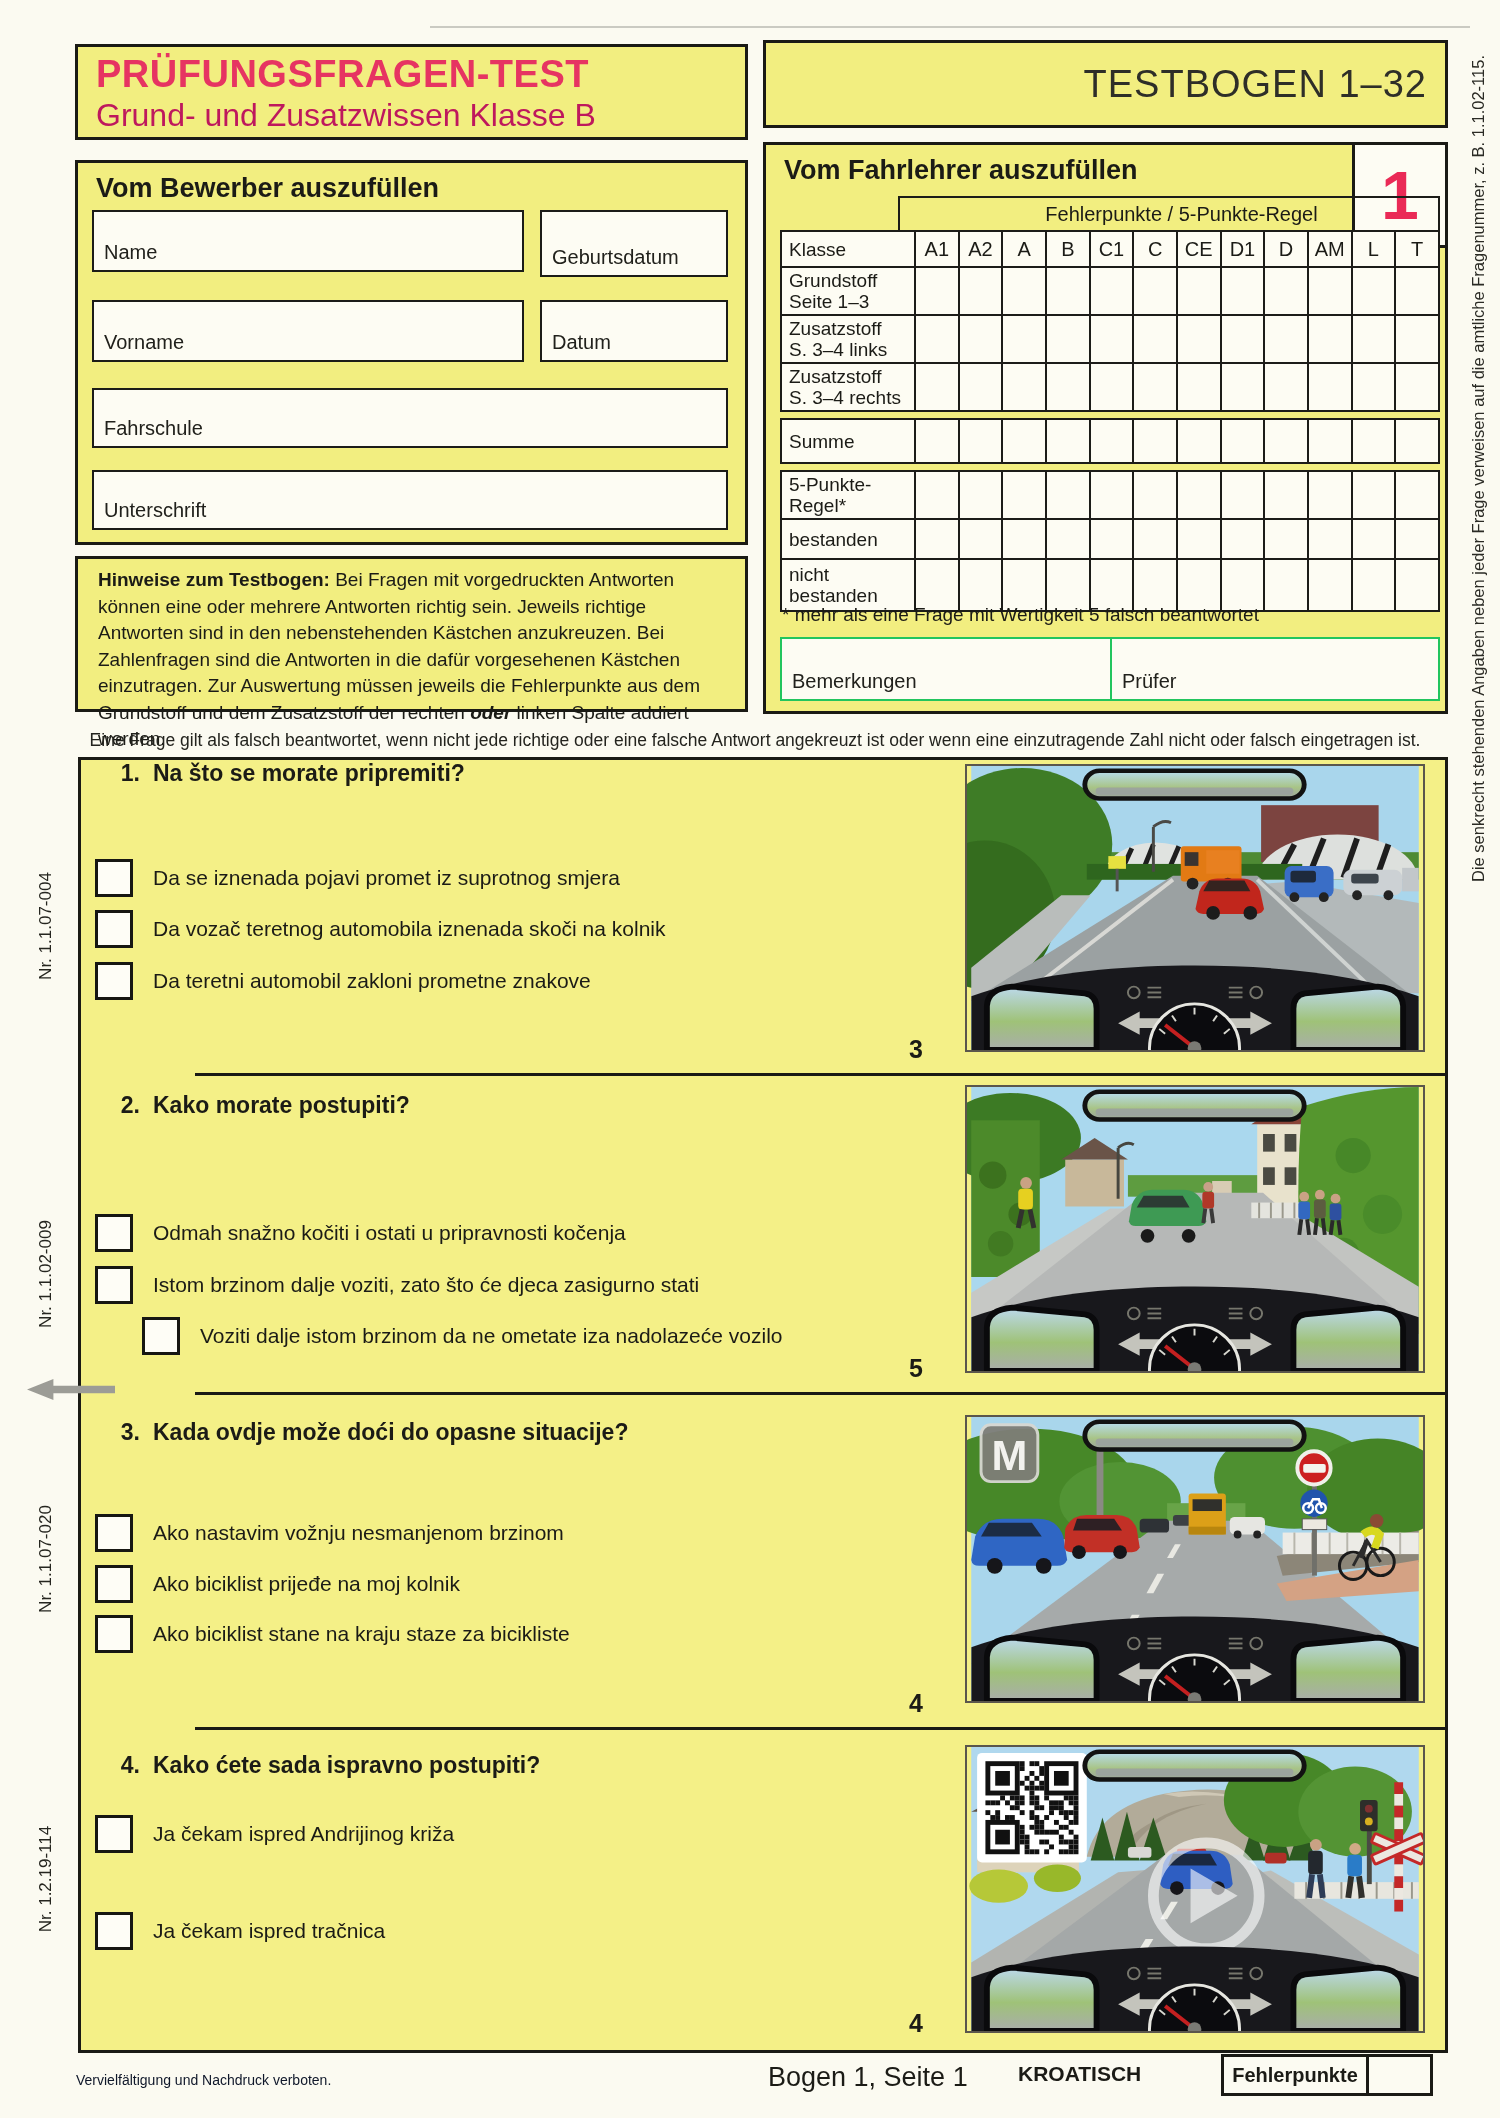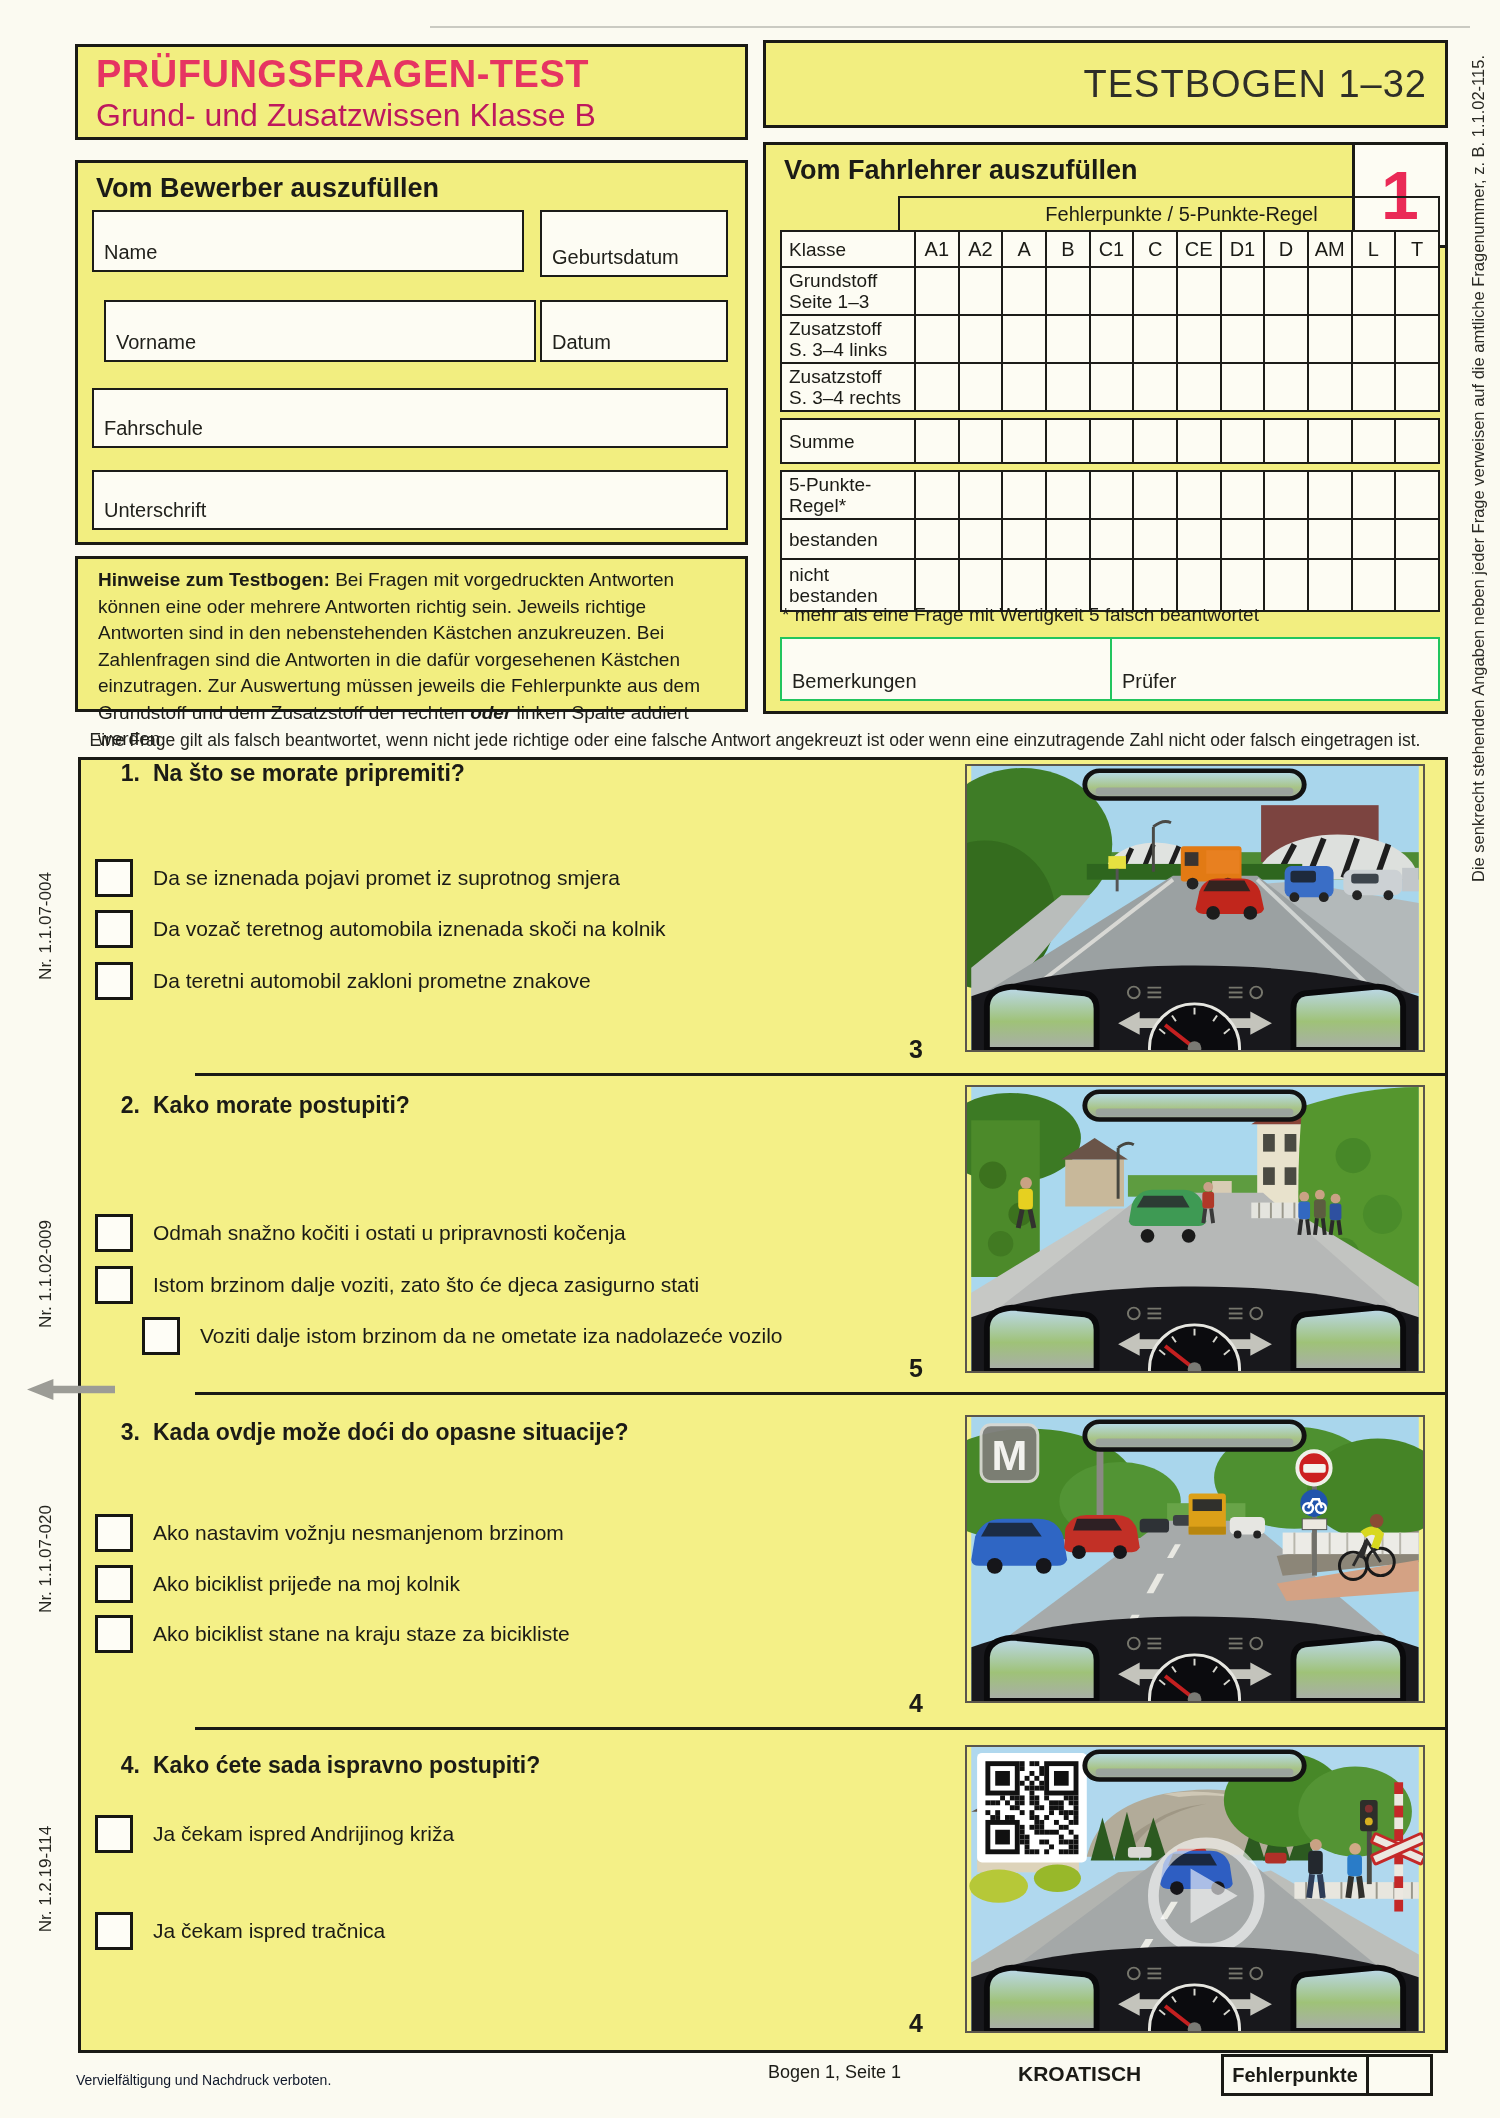--- a/index.html
+++ b/index.html
@@ -37,21 +37,21 @@
   .points{position:absolute;left:815px;bottom:12px;width:40px;text-align:center;font-size:25px;font-weight:bold;}
   .photo{position:absolute;left:884px;width:460px;height:288px;border:2px solid #5a564c;box-sizing:border-box;}
   .photo svg{display:block;width:100%;height:100%;}
   .v-label{position:absolute;width:220px;text-align:center;transform:rotate(-90deg);
            font-size:17px;color:#25251f;white-space:nowrap;}
   .side-note{position:absolute;left:1038px;top:459px;width:880px;text-align:center;transform:rotate(-90deg);
              font-size:16.5px;color:#2a2a24;white-space:nowrap;}
   .print-arrow{position:absolute;left:27px;top:1379px;width:88px;height:21px;background:#9c9c96;
                clip-path:polygon(0 50%,30% 0,30% 32%,100% 32%,100% 68%,30% 68%,30% 100%);}
   .footer-small{position:absolute;left:76px;top:2072px;font-size:14px;color:#0f172a;}
-  .footer-bogen{position:absolute;left:768px;top:2062px;font-size:18px;}
+  .footer-bogen{position:absolute;left:768px;top:2062px;font-size:27px;}
   .footer-lang{position:absolute;left:1018px;top:2062px;font-size:21px;font-weight:bold;}
   .fp-box{position:absolute;left:1221px;top:2054px;width:212px;height:42px;border:3px solid #1a1a15;
           background:#fcfbf2;box-sizing:border-box;display:flex;}
   .fp-label{width:145px;border-right:3px solid #1a1a15;box-sizing:border-box;text-align:center;
             font-size:20px;font-weight:bold;line-height:36px;}
   .fp-cell{flex:1;}
   .scan-line{position:absolute;left:430px;right:30px;top:26px;height:2px;background:#cacac2;}
 </style>
 </head>
 <body>
@@ -111,21 +111,21 @@
   </div>
 
   <div class="box" style="left:75px;top:160px;width:673px;height:385px;">
     <div class="sec-title">Vom Bewerber auszufüllen</div>
     <div class="white-field" style="left:14px;top:47px;width:432px;height:62px;">
       <span class="field-label">Name</span>
     </div>
     <div class="white-field" style="left:462px;top:47px;width:188px;height:67px;">
       <span class="field-label">Geburtsdatum</span>
     </div>
-    <div class="white-field" style="left:26px;top:137px;width:432px;height:62px;padding-left:37px;">
+    <div class="white-field" style="left:14px;top:137px;width:432px;height:62px;padding-left:37px;">
       <span class="field-label">Vorname</span>
     </div>
     <div class="white-field" style="left:462px;top:137px;width:188px;height:62px;">
       <span class="field-label">Datum</span>
     </div>
     <div class="white-field" style="left:14px;top:225px;width:636px;height:60px;">
       <span class="field-label">Fahrschule</span>
     </div>
     <div class="white-field" style="left:14px;top:307px;width:636px;height:60px;">
       <span class="field-label">Unterschrift</span>

